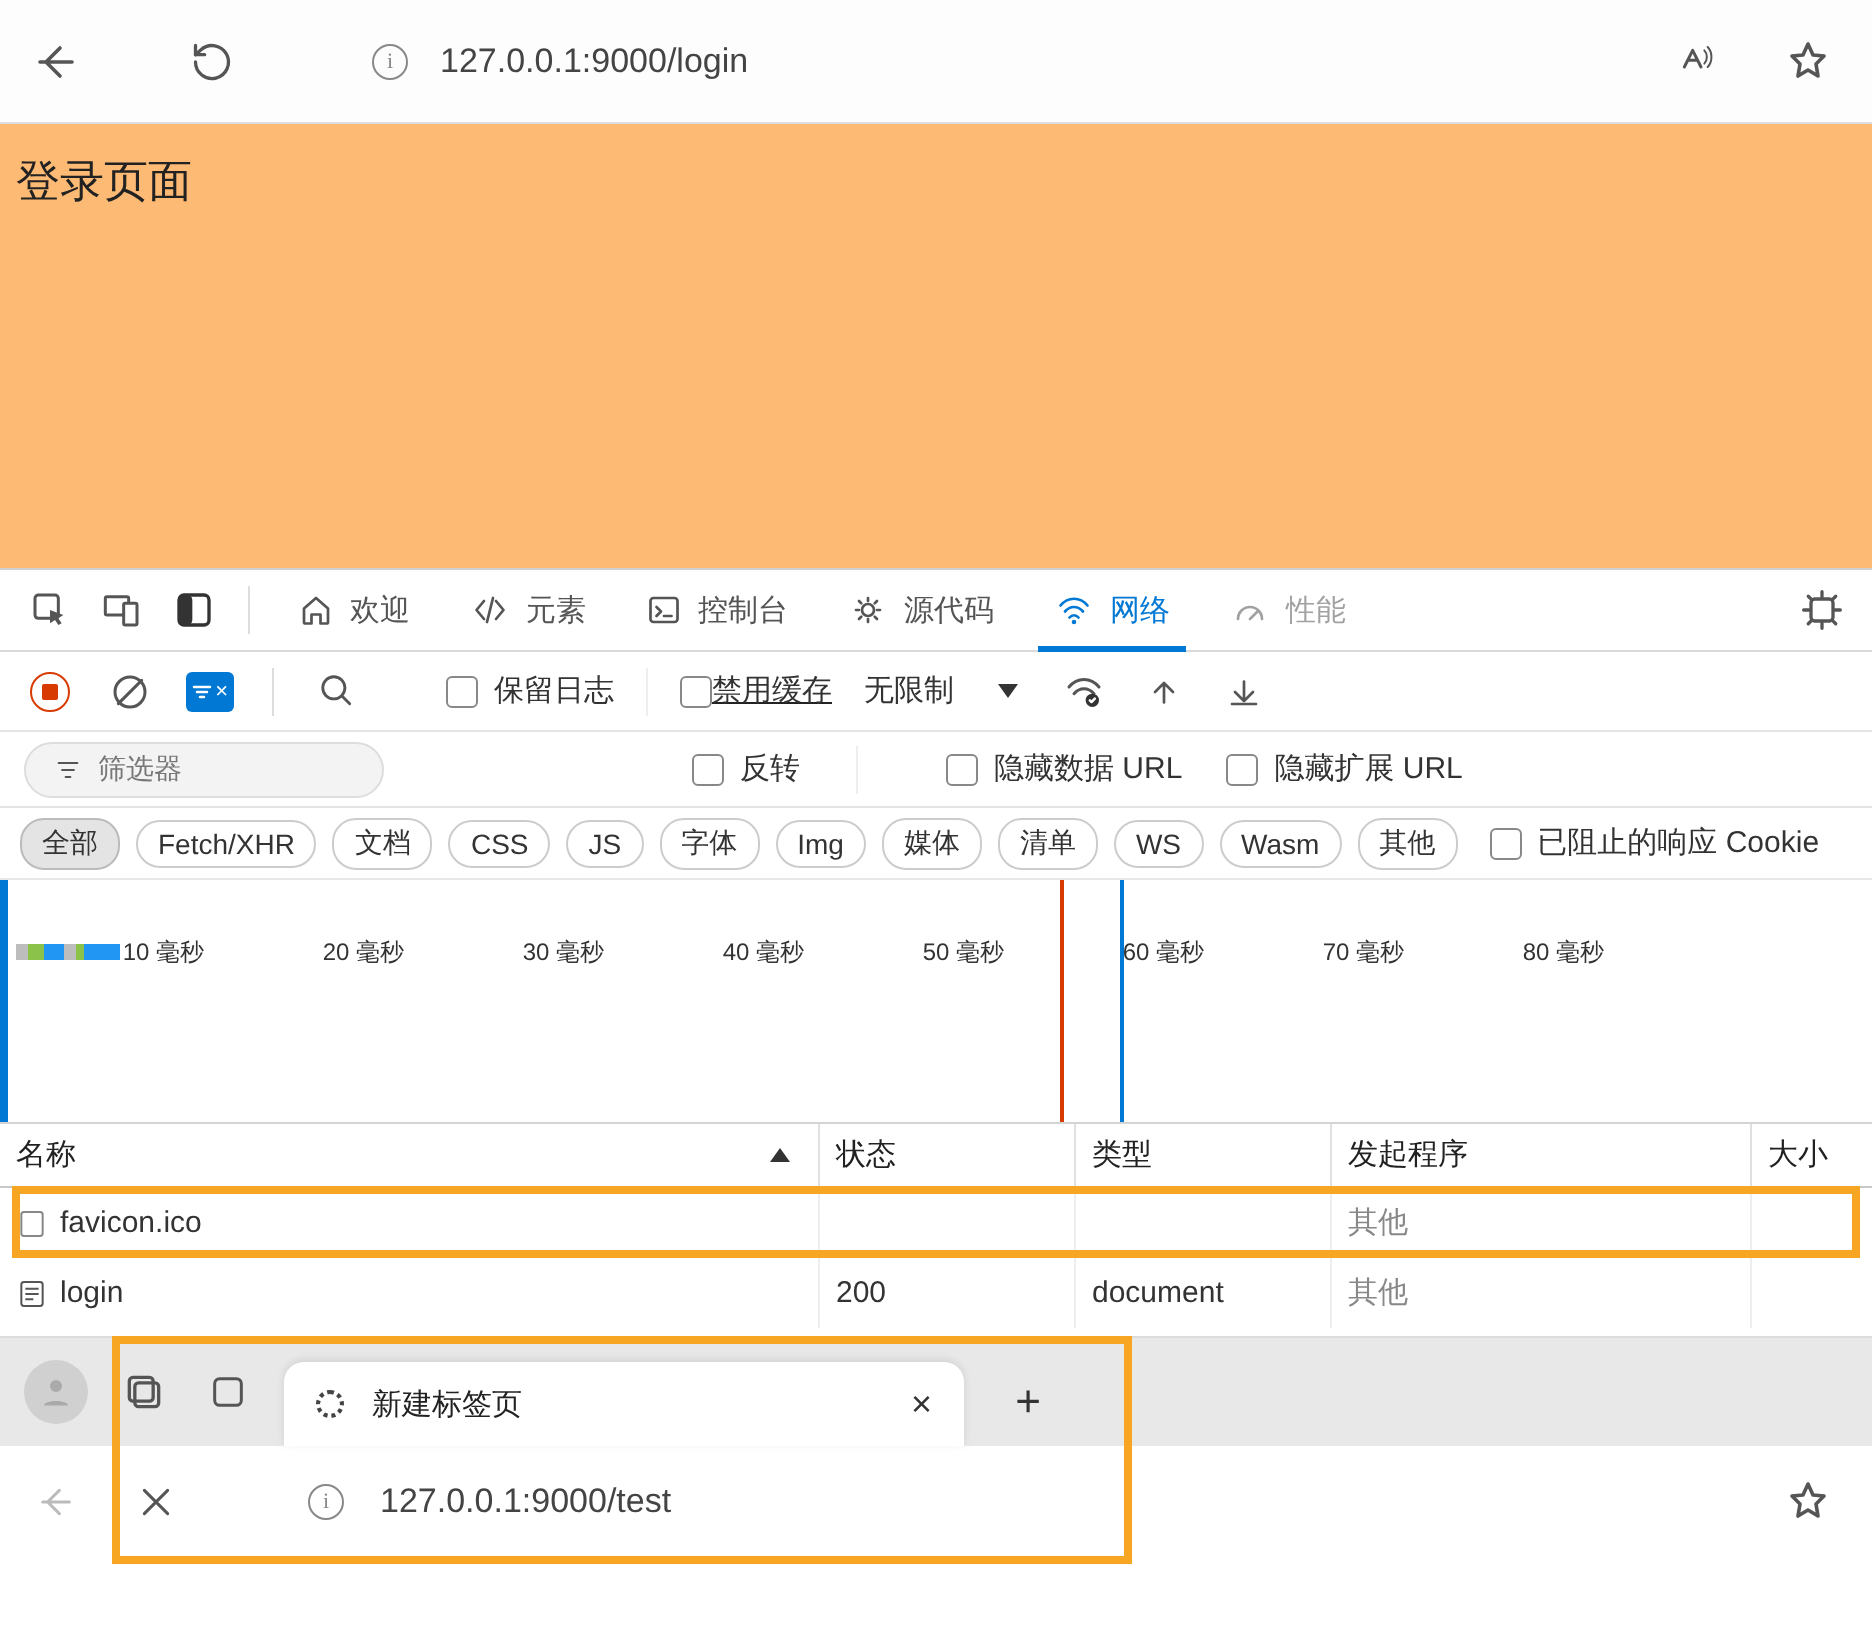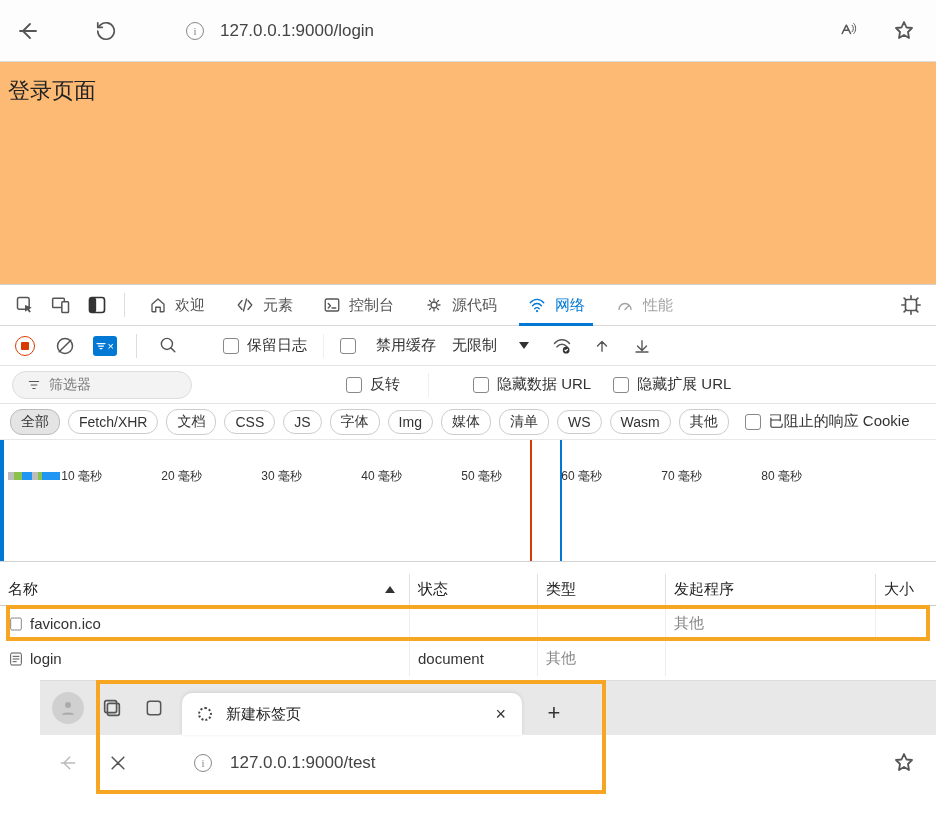--- a/index.html
+++ b/index.html
@@ -53,33 +53,33 @@
   .waterfall { height: 122px; position:relative; border-bottom:1px solid #d4d4d4; overflow:hidden; }
   .wf-ticks { position:absolute; top:5px; left:0; right:0; display:flex; justify-content:flex-start; font-size:12px; color:#333; padding: 0 0 0 10px; margin-top: 23px; }
   .wf-tick { width: 100px; text-align:right; padding-right:8px; }
   .wf-marker { position:absolute; top:0; bottom:0; width:2px; }
   .wf-bar-row { position:absolute; left:8px; top:32px; height:8px; display:flex; gap:0; }
   .wf-seg { height:8px; }
   .wf-left-border { position:absolute; left:0; top:0; bottom:0; width:4px; background:#0078d4; }
 
   
   .net-table { }
-  .nt-head { display:grid; grid-template-columns: 410px 128px 128px 210px 60px; height:32px; border-bottom:1px solid #c9c9c9; background:#fff;margin-top:12px; }
+  .nt-head { display:grid; grid-template-columns: 410px 128px 128px 210px 60px; height:32px; border-bottom:1px solid #c9c9c9; background:#fff; }
   .nt-h { display:flex; align-items:center; padding:0 8px; font-size:15px; border-right:1px solid #e0e0e0; position:relative; }
   .nt-h:last-child { border-right:none; }
   .sort-tri { position:absolute; right:14px; width:0;height:0;border-left:5px solid transparent;border-right:5px solid transparent;border-bottom:7px solid #333; }
   .nt-row { display:grid; grid-template-columns: 410px 128px 128px 210px 60px; height:35px; align-items:center; }
   .nt-cell { padding:0 8px; font-size:15px; color:#333; border-right:1px solid #eee; height:100%; display:flex; align-items:center; gap:6px; }
   .nt-cell:last-child { border-right:none; }
   .row-hi { position:relative; }
   .hi-box { position:absolute; left:6px; right:6px; top:-1px; height:36px; border:4px solid #f6a623; pointer-events:none; }
   .muted { color:#888; }
 
   
-  .browser2 { position:relative; margin-top:4px;background:#e8e8e8; border-top:1px solid #dcdcdc;margin-left:40px; }
+  .browser2 { position:relative; margin-top:4px;background:#e8e8e8; border-top:1px solid #dcdcdc; }
   .b2-tabs { height: 54px; display:flex; align-items:flex-end; padding: 0 10px 0 12px; gap: 14px; }
   .b2-avatar { width:32px; height:32px; border-radius:50%; background:#d0d0d0; align-self:center; display:flex; align-items:center; justify-content:center; color:#888; }
   .b2-icon { width:28px; height:28px; display:flex;align-items:center;justify-content:center; color:#444; align-self:center; }
   .b2-tab { background:#fff; border-top-left-radius:10px; border-top-right-radius:10px; height:42px; display:flex; align-items:center; padding: 0 16px; gap:14px; min-width: 340px; box-shadow: 0 -1px 4px rgba(0,0,0,0.1); justify-content:space-between;}
   .spinner { width:14px; height:14px; border:2px dotted #444;border-radius:50%; }
   .b2-plus { width:36px; height:36px; display:flex;align-items:center;justify-content:center; margin-bottom:4px; font-size:22px; color:#333; }
   .b2-addr { height: 55px; background:#fff; display:flex;align-items:center; padding: 0 12px; gap: 18px; }
   .hi-box2 { position:absolute; left:56px; top:-1px; width:510px; height:114px; border:4px solid #f6a623; pointer-events:none; }
 
 </style>
@@ -219,21 +219,21 @@
       <svg class="svg-icon" width="19" height="19" viewBox="0 0 24 24">
           <circle cx="10" cy="10" r="7"></circle>
           <path d="M20 20l-5-5"></path>
         </svg>
     </div>
     <div style="display:flex;align-items:center;gap:8px;padding-left:30px;">
       <div class="cb"></div>
       <span class="tb-label">保留日志</span>
     </div>
     <div class="dt-sep" style="background:#eee"></div>
-    <div style="display:flex;align-items:center;gap:20px;">
+    <div style="display:flex;align-items:center;gap:0;text-decoration:underline;">
       <div class="cb"></div>
       <span class="tb-label">禁用缓存</span>
     </div>
     <div class="tb-dd" style="margin-left:6px;">
       <span class="tb-label">无限制</span>
       <div style="width:14px"></div>
       <div class="caret-down"></div>
     </div>
     <div class="dt-iconbtn" style="margin-left:8px;">
       <svg class="svg-icon" width="20" height="20" viewBox="0 0 24 24">
@@ -345,20 +345,21 @@
       <div class="nt-cell"></div>
     </div>
     <div class="nt-row">
       <div class="nt-cell">
         <svg width="16" height="16" viewBox="0 0 24 24">
             <rect x="4" y="3" width="16" height="18" rx="2" fill="none" stroke="#555" stroke-width="1.5"></rect>
             <path d="M7 8h10M7 12h10M7 16h6" stroke="#555" stroke-width="1.5"></path>
           </svg>
         <span>login</span>
       </div>
+      <div class="nt-cell">200</div>
       <div class="nt-cell">document</div>
       <div class="nt-cell muted">其他</div>
       <div class="nt-cell"></div>
     </div>
   </div>
 </div>
 
 <div class="browser2">
   <div class="hi-box2"></div>
   <div class="b2-tabs">

